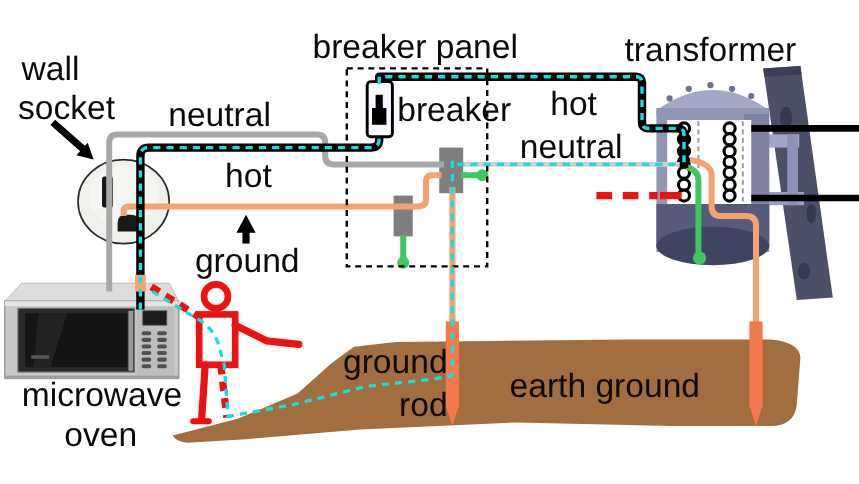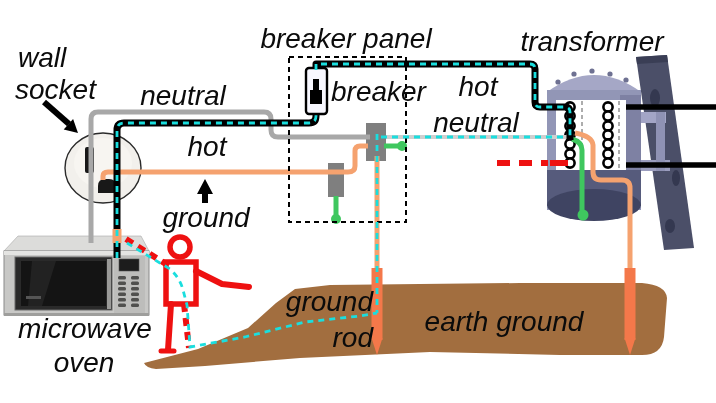--- a/index.html
+++ b/index.html
@@ -2,21 +2,21 @@
 <html style="--current_path: #1adede; --neutral_wire: #a8a8a8; --neutral_service: #cfcfcf; --ground_wire: #f5a26f; --ground_rod: #f4784a; --bond_wire: #3fc75f; --person_red: #ee1111; --earth_brown: #a26e3f; --bus_gray: #7f7f7f; --hot_core: #000000; --label_black: #0b0b0b;"><head>
 <meta charset="utf-8">
 <style>
   :root{
     --current_path:#1adede; --neutral_wire:#a8a8a8; --neutral_service:#cfcfcf;
     --ground_wire:#f5a26f; --ground_rod:#f4784a; --bond_wire:#3fc75f;
     --person_red:#ee1111; --earth_brown:#a26e3f; --bus_gray:#7f7f7f;
     --hot_core:#000000; --label_black:#0b0b0b;
   }
   html,body{margin:0;padding:0;background:#ffffff;}
-  .stage{position:relative;width:716px;height:403px;background:#ffffff;overflow:hidden;font-style:italic;}
+  .stage{position:relative;width:716px;height:403px;background:#ffffff;overflow:hidden;}
   svg{display:block;}
   text{font-family:"Liberation Sans","DejaVu Sans",sans-serif;font-size:28px;fill:var(--label_black);}
 </style>
 </head>
 <body>
 
 <div class="stage">
 <svg width="716" height="403" viewBox="0 0 716 403">
 
   <path d="M 144 363 L 198 349 L 248 328 L 276 303 L 295 289 L 330 285 L 520 283 L 642 283

